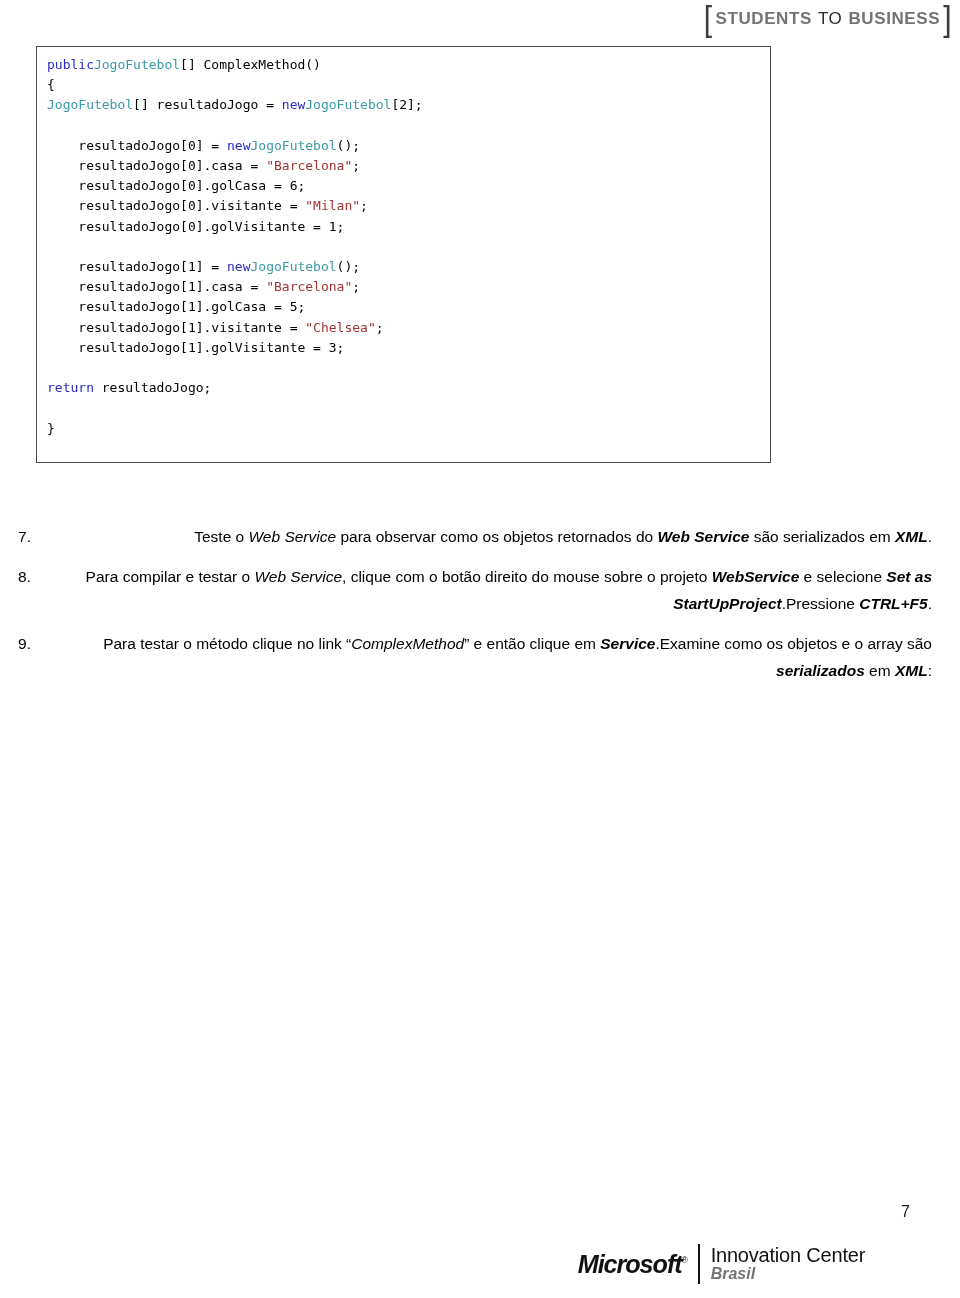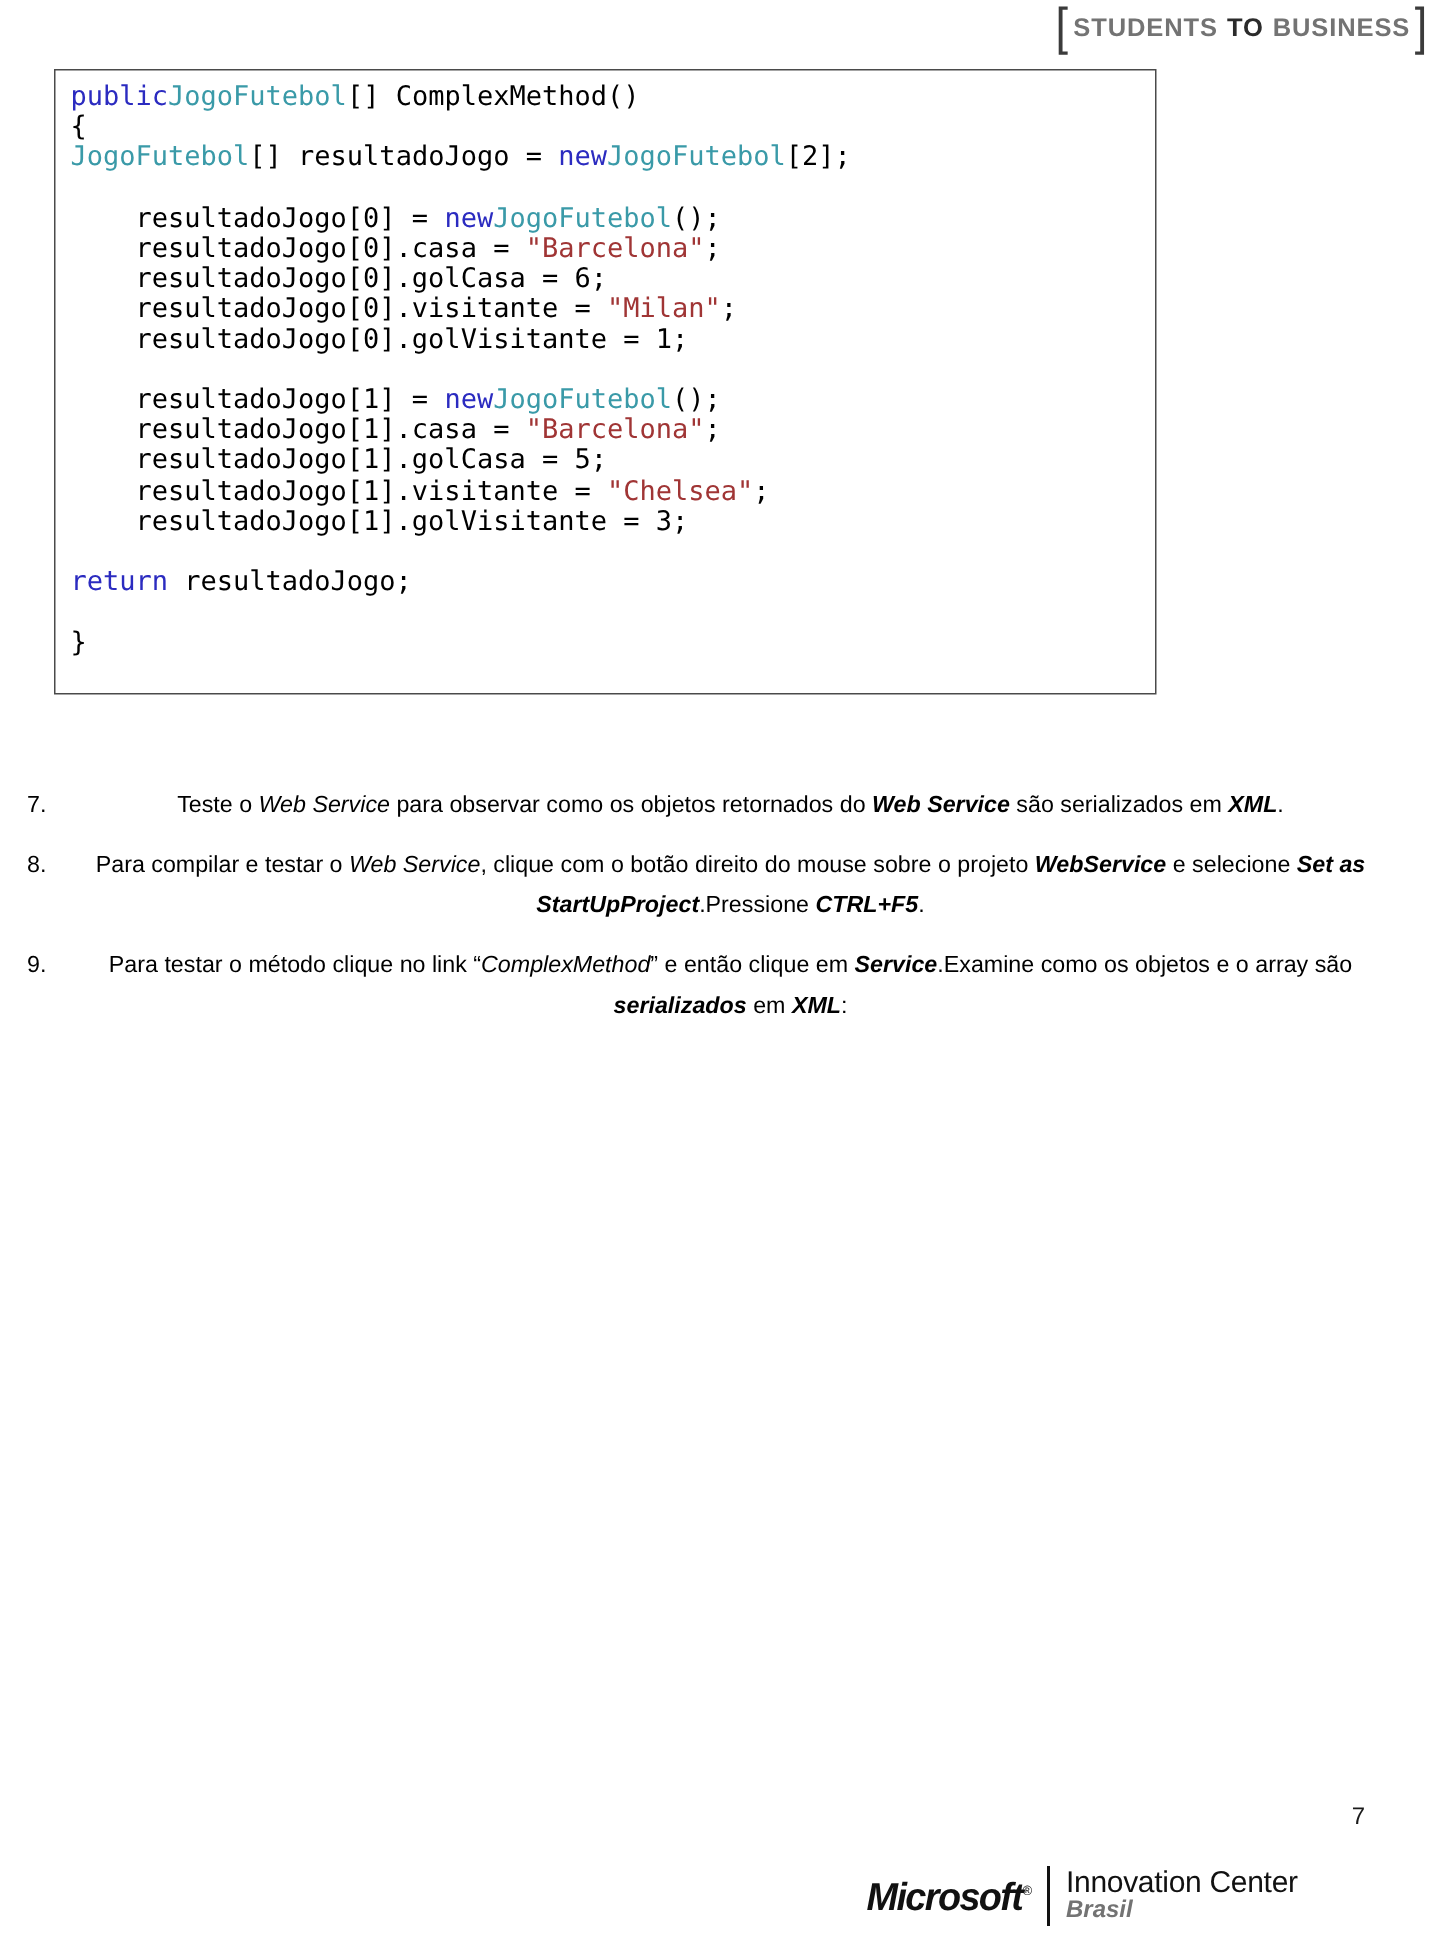--- a/index.html
+++ b/index.html
@@ -39,35 +39,35 @@
   .logo-word {
     font-size: 17px;
     color: #737373;
     font-family: "Liberation Sans", sans-serif;
     font-weight: 700;
     letter-spacing: 0.6px;
     padding: 0 3px;
   }
   .logo-word.dark {
     color: #2b2b2b;
-    font-weight: 700;
+    font-weight: 400;
   }
 
   
   .code-block {
     position: absolute;
     left: 36px;
     top: 46px;
     width: 735px;
     height: 417px;
     border: 1.5px solid #4a4a4a;
     background: #ffffff;
     padding: 8px 0 0 10px;
     font-family: "DejaVu Sans Mono", "Liberation Mono", monospace;
-    font-size: 18px;
+    font-size: 13px;
     line-height: 20.2px;
     white-space: pre;
     color: #000000;
   }
   .code-line { white-space: pre; }
   .kw  { color: #2b2bc0; }      
   .typ { color: #3a9aa8; }      
   .str { color: #a03535; }      
   .pln { color: #000000; }
 
@@ -87,21 +87,21 @@
   }
   .step-num {
     width: 30px;
     flex: 0 0 30px;
     text-align: right;
     padding-right: 11px;
     font-size: 15.5px;
   }
   .step-text {
     flex: 1 1 auto;
-    text-align: center;
+    text-align: right;
   }
   .i  { font-style: italic; }
   .bi { font-weight: bold; font-style: italic; }
 
   
   .page-number {
     position: absolute;
     right: 50px;
     top: 1203px;
     font-size: 16px;

